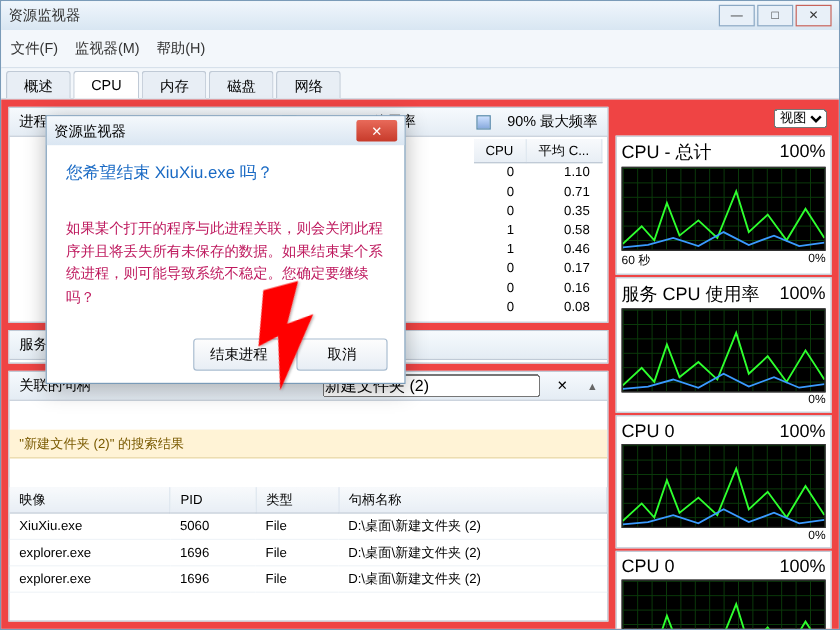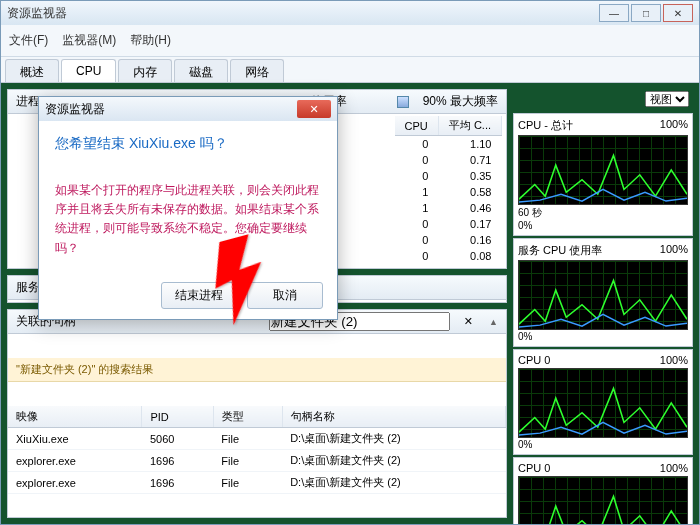--- a/index.html
+++ b/index.html
@@ -10,21 +10,21 @@
 .titlebar .spacer { flex: 1; }
 .win-btn { width: 30px; height: 18px; border: 1px solid #8aa8c4; background: #e8f0f8; display: flex; align-items: center; justify-content: center; font-size: 10px; margin-left: 2px; }
 .win-btn.close { border-color: #c7635a; }
 
 .menubar { height: 32px; background: #f3f7fb; display: flex; align-items: center; gap: 14px; padding: 0 8px; font-size: 12px; color: #333; border-bottom: 1px solid #d0dbe6; }
 
 .tabs { height: 26px; background: #f3f7fb; display: flex; gap: 2px; padding: 2px 4px 0; font-size: 12px; border-bottom: 1px solid #c0cad6; }
 .tab { padding: 4px 14px; background: #e8eef5; border: 1px solid #c0cad6; border-bottom: none; border-radius: 3px 3px 0 0; }
 .tab.active { background: #fff; font-weight: 400; }
 
-.content { flex: 1; display: flex; gap: 6px; padding: 6px; background: #14532d; overflow: hidden; }
+.content { flex: 1; display: flex; gap: 6px; padding: 6px; background: #ef4444; overflow: hidden; }
 .left-col { flex: 1; display: flex; flex-direction: column; gap: 6px; min-width: 0; }
 .right-col { width: 180px; display: flex; flex-direction: column; gap: 4px; }
 
 .panel { border: 1px solid #c0cad6; background: #fff; }
 .panel-hdr { height: 24px; background: linear-gradient(#f6fafd,#e4ecf4); display: flex; align-items: center; padding: 0 8px; font-size: 12px; gap: 10px; border-bottom: 1px solid #c0cad6; }
 .panel-hdr .exp { font-size: 9px; color: #666; }
 .meter-box { display: inline-block; width: 12px; height: 12px; border: 1px solid #5a8; background: linear-gradient(#ccffcc,#88dd88); margin-right: 4px; vertical-align: middle; }
 .meter-box.blue { border-color: #58a; background: linear-gradient(#cce0ff,#88aadd); }
 
 .proc-panel { height: 180px; position: relative; }
@@ -32,25 +32,25 @@
 .svc-panel { height: 28px; }
 .handles-panel { flex: 1; display: flex; flex-direction: column; min-height: 0; gap: 24px; }
 .result-lbl { background: #fff3d6; padding: 4px 8px; font-size: 11px; color: #7a5a00; border-bottom: 1px solid #e8d8a8; }
 .tbl { width: 100%; border-collapse: collapse; font-size: 11px; }
 .tbl th { text-align: left; padding: 3px 8px; background: linear-gradient(#f8fafc,#e8eef5); border-bottom: 1px solid #c0cad6; border-right: 1px solid #dde5ee; font-weight: 400; }
 .tbl td { padding: 3px 8px; border-bottom: 1px solid #f0f4f8; }
 
 .graph-hdr { display: flex; align-items: center; justify-content: flex-end; padding: 2px 4px; }
 .graph-hdr select { font-size: 11px; }
 .graph-box { border: 1px solid #c0cad6; background: #fff; padding: 4px; margin-bottom: 2px; }
-.graph-title { display: flex; justify-content: space-between; font-size: 11px; margin-bottom: 2px; }
+.graph-title { display: flex; justify-content: space-between; font-size: 15px; margin-bottom: 2px; }
 .graph { height: 70px; background: #000; position: relative; border: 1px solid #333; }
 .graph .grid { position: absolute; inset: 0; background-image: linear-gradient(#0a3a0a 1px, transparent 1px), linear-gradient(90deg, #0a3a0a 1px, transparent 1px); background-size: 12px 12px; }
 .graph svg { position: absolute; inset: 0; width: 100%; height: 100%; }
-.graph-foot { display: flex; justify-content: flex-start; font-size: 10px; margin-top: 1px; flex-direction: column; }
+.graph-foot { display: flex; justify-content: space-between; font-size: 10px; margin-top: 1px; }
 
 
 .dialog { position: absolute; left: 38px; top: 96px; width: 300px; background: #fff; border: 1px solid #7a9bb8; box-shadow: 0 4px 18px rgba(0,0,0,.3); z-index: 100; }
 .dialog-title { height: 24px; background: linear-gradient(#f4f8fc,#dae6f2); display: flex; align-items: center; padding: 0 6px; font-size: 12px; }
 .dialog-title .spacer { flex: 1; }
 .dlg-close { width: 34px; height: 18px; background: linear-gradient(#e86a5a,#c73a2a); color: #fff; display: flex; align-items: center; justify-content: center; font-size: 11px; border-radius: 2px; }
 .dialog-body { padding: 14px 16px; font-size: 12px; }
 .dialog-q { color: #1a6ac4; font-size: 14px; margin-bottom: 28px; }
 .dialog-msg { color: #be185d; line-height: 1.6; }
 .dialog-btns { display: flex; justify-content: flex-end; gap: 10px; padding: 10px 14px; }

